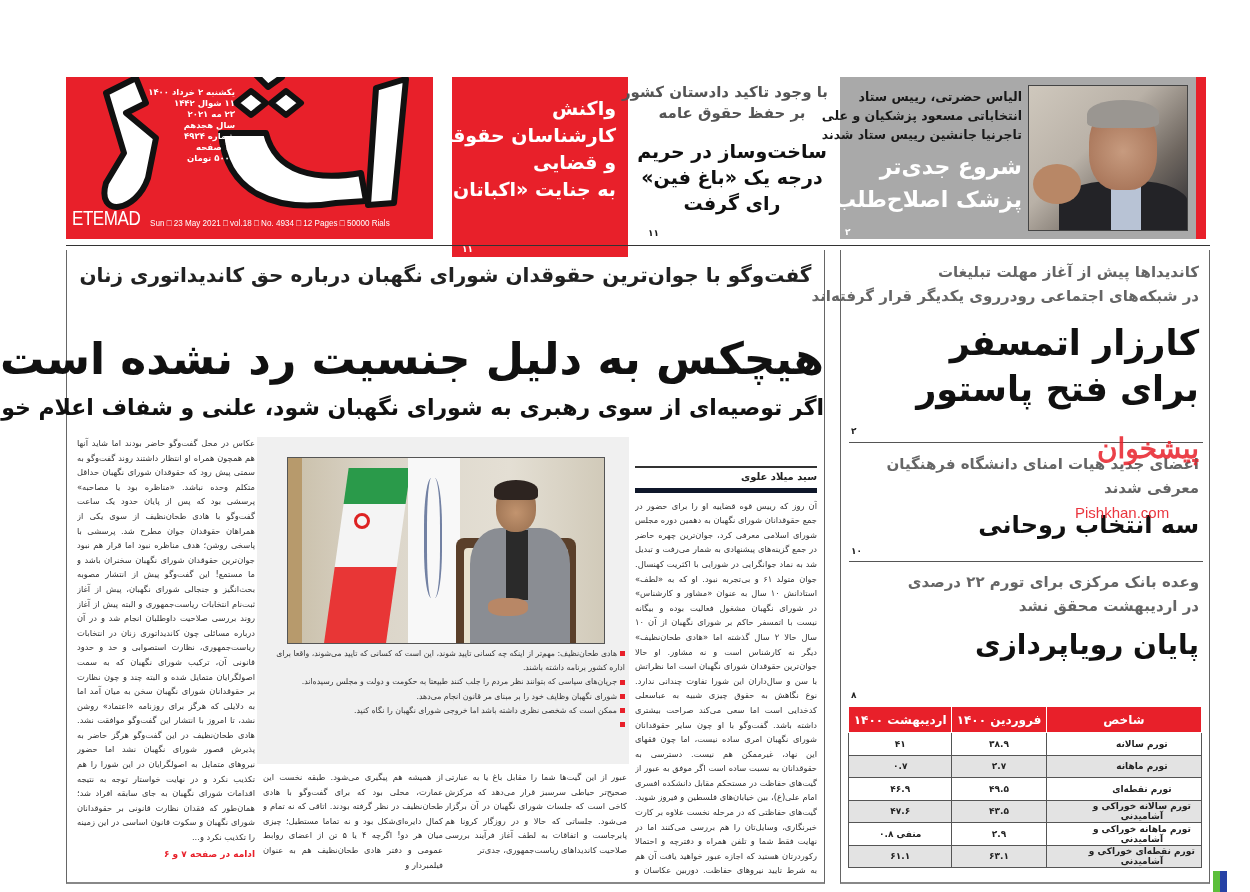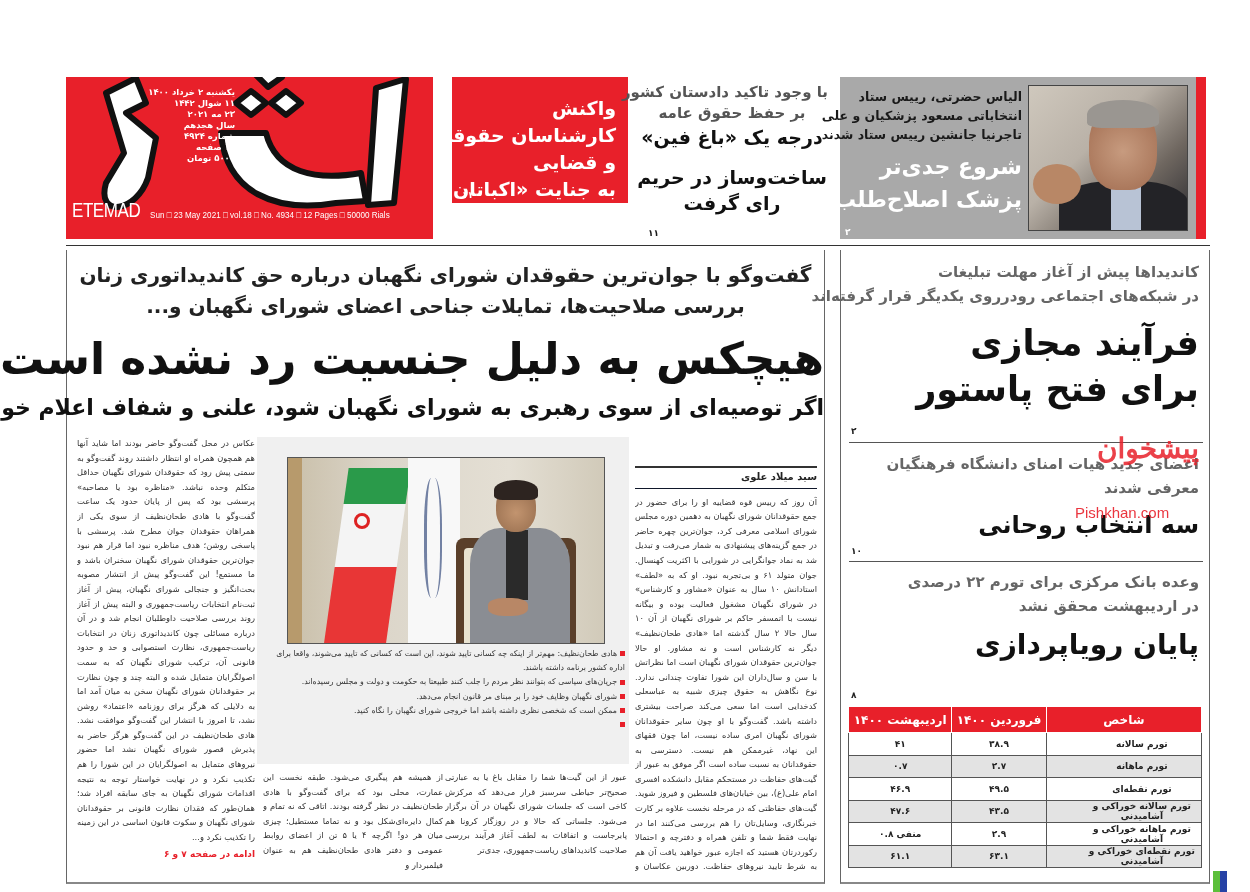--- a/index.html
+++ b/index.html
@@ -6,26 +6,26 @@
   html, body { width: 1250px; height: 892px; background: #ffffff; overflow: hidden; }
   body { font-family: "DejaVu Sans", sans-serif; color: #1a1a1a; position: relative; }
   .abs { position: absolute; }
 
   
   #masthead { left: 66px; top: 77px; width: 367px; height: 162px; background: #e8202a; overflow: hidden; }
   #logo-glyph { position: absolute; left: 10px; top: -4px; width: 345px; height: 150px; }
   #masthead-info { position: absolute; left: 84px; top: 10px; width: 85px; text-align: right; direction: rtl;
     color: #fff; font-size: 8.5px; line-height: 11px; font-weight: bold; }
   #masthead-info div { white-space: nowrap; }
-  #masthead-bar { position: absolute; left: 0; bottom: 16px; width: 100%; height: 22px; display: flex; align-items: flex-end; padding: 0 0 3px 6px; color: #fff; }
+  #masthead-bar { position: absolute; left: 0; bottom: 8px; width: 100%; height: 22px; display: flex; align-items: flex-end; padding: 0 0 3px 6px; color: #fff; }
   #brand-latin { font-family: "Liberation Sans", sans-serif; font-size: 20px; letter-spacing: -0.5px; transform: scaleX(0.85); transform-origin: left bottom; line-height: 20px; margin-right: -8px; }
   #issue-line { font-family: "Liberation Sans", sans-serif; font-size: 9px; line-height: 10px; margin-left: 6px; transform: scaleX(0.9); transform-origin: left bottom; white-space: nowrap; }
 
   
-  #teaser-red { left: 452px; top: 77px; width: 176px; height: 126px; background: #e8202a; color: #fff; direction: rtl; text-align: right; padding: 18px 12px 0 8px; }
+  #teaser-red { left: 452px; top: 77px; width: 176px; height: 180px; background: #e8202a; color: #fff; direction: rtl; text-align: right; padding: 18px 12px 0 8px; }
   #teaser-red .line { font-size: 19px; font-weight: bold; line-height: 27px; white-space: nowrap; }
   #teaser-red .pg { position: absolute; left: 10px; bottom: 3px; font-size: 9px; color: #fff; font-weight: bold; }
 
   #teaser-baghfin { left: 636px; top: 82px; width: 192px; height: 158px; direction: rtl; text-align: center; }
   #teaser-baghfin .kicker { font-size: 15px; font-weight: bold; color: #555; line-height: 21px; white-space: nowrap; }
   #teaser-baghfin .head { font-size: 19px; font-weight: bold; color: #111; line-height: 26px; margin-top: 14px; white-space: nowrap; }
   #teaser-baghfin .pg { position: absolute; left: 12px; bottom: 2px; font-size: 9px; font-weight: bold; }
   #top-rule { left: 66px; top: 245px; width: 1144px; height: 1px; background: #333; }
 
   #teaser-pezeshk { left: 840px; top: 77px; width: 356px; height: 162px; background: #a9a9a9; }
@@ -42,21 +42,21 @@
   #teaser-pezeshk .pg { position: absolute; left: 5px; bottom: 2px; font-size: 9px; color: #fff; font-weight: bold; }
 
   
   #main-box { left: 66px; top: 250px; width: 759px; height: 634px; border: 1px solid #666; border-top: none; border-bottom: 2px solid #888; }
   #main-kicker { position: absolute; left: 0; top: 10px; width: 100%; direction: rtl; text-align: center; font-size: 20px; font-weight: bold; color: #222; line-height: 31px; }
   #main-headline { position: absolute; left: 0; top: 80px; width: 100%; direction: rtl; text-align: center; font-size: 44px; font-weight: bold; color: #111; line-height: 58px; letter-spacing: -1px; white-space: nowrap; }
   #main-sub { position: absolute; left: 0; top: 143px; width: 100%; direction: rtl; text-align: center; font-size: 22px; font-weight: bold; color: #111; line-height: 30px; white-space: nowrap; }
 
   .body-col { position: absolute; direction: rtl; text-align: justify; font-size: 8.3px; line-height: 14.6px; color: #333; overflow: hidden; }
   #col-right { left: 568px; top: 216px; width: 182px; height: 410px; }
-  #byline { direction: rtl; text-align: right; font-size: 10px; font-weight: bold; border-top: 2px solid #333; border-bottom: 1px solid #0f172a; padding: 2px 0 3px; margin-bottom: 6px; color: #222; }
+  #byline { direction: rtl; text-align: right; font-size: 10px; font-weight: bold; border-top: 2px solid #333; border-bottom: 5px solid #0f172a; padding: 2px 0 3px; margin-bottom: 6px; color: #222; }
   #col-left { left: 10px; top: 186px; width: 178px; height: 440px; }
   #continue-link { color: #e8202a; font-weight: bold; font-size: 9px; display: block; margin-top: 2px; }
 
   #photo-box { left: 190px; top: 187px; width: 372px; height: 327px; background: #f0f0f0; }
   #photo-main { position: absolute; left: 30px; top: 20px; width: 318px; height: 187px; background: #d7d2c6; border: 1px solid #555; overflow: hidden; }
   #photo-main .wall { position: absolute; inset: 0; background: linear-gradient(90deg, #c9bfa9 0%, #dcd6ca 30%, #e4dfd4 70%, #d1cab9 100%); }
   #photo-main .curtain { position: absolute; left: 0; top: 0; width: 14px; height: 100%; background: #b79a6c; }
   #photo-main .flag { position: absolute; left: 48px; top: 10px; width: 62px; height: 180px; transform: skewX(-8deg); background: linear-gradient(180deg, #2a9a4a 0%, #2a9a4a 20%, #f4f4f4 20%, #f4f4f4 55%, #e83636 55%, #e83636 100%); }
   #photo-main .emblem { position: absolute; left: 66px; top: 55px; width: 16px; height: 16px; border-radius: 50%; border: 3px solid #d22; }
   #photo-main .banner { position: absolute; left: 120px; top: 0; width: 52px; height: 190px; background: #f8f8f8; border-radius: 0 0 6px 6px; }
@@ -138,22 +138,22 @@
   <div class="line">واکنش</div>
   <div class="line">کارشناسان حقوقی</div>
   <div class="line">و قضایی</div>
   <div class="line">به جنایت «اکباتان»</div>
   <span class="pg">۱۱</span>
 </div>
 
 <div id="teaser-baghfin" class="abs">
   <div class="kicker">با وجود تاکید دادستان کشور</div>
   <div class="kicker">بر حفظ حقوق عامه</div>
+  <div class="head">ساخت‌وساز در حریم</div>
   <div class="head" style="margin-top:0">درجه یک «باغ فین»</div>
-  <div class="head">ساخت‌وساز در حریم</div>
   <div class="head" style="margin-top:0">رای گرفت</div>
   <span class="pg">۱۱</span>
 </div>
 
 <div id="teaser-pezeshk" class="abs">
   <div class="redbar"></div>
   <div id="pezeshk-photo">
     <div class="coat"></div>
       <div class="shirt"></div>
       <div class="head"></div>
@@ -168,21 +168,20 @@
     <div class="head" style="margin-top:0">پزشک اصلاح‌طلب</div>
   </div>
   <span class="pg">۲</span>
 </div>
 
 <div id="top-rule" class="abs"></div>
 
 <div id="main-box" class="abs">
   <div id="main-kicker">
     <div>گفت‌وگو با جوان‌ترین حقوقدان شورای نگهبان درباره حق کاندیداتوری زنان</div>
-    <div>بررسی صلاحیت‌ها، تمایلات جناحی اعضای شورای نگهبان و...</div>
   </div>
   <div id="main-headline">هیچکس به دلیل جنسیت رد نشده است</div>
   <div id="main-sub">اگر توصیه‌ای از سوی رهبری به شورای نگهبان شود، علنی و شفاف اعلام خواهد شد</div>
 
   <div id="col-right" class="body-col">
     <div id="byline">سید میلاد علوی</div>
     <div>آن روز که رییس قوه قضاییه او را برای حضور در جمع حقوقدانان شورای نگهبان به دهمین دوره مجلس شورای اسلامی معرفی کرد، جوان‌ترین چهره حاضر در جمع گزینه‌های پیشنهادی به شمار می‌رفت و تبدیل شد به نماد جوانگرایی در شورایی با اکثریت کهنسال. جوان متولد ۶۱ و بی‌تجربه نبود. او که به «لطف» استادانش ۱۰ سال به عنوان «مشاور و کارشناس» در شورای نگهبان مشغول فعالیت بوده و بیگانه نیست با اتمسفر حاکم بر شورای نگهبان از آن ۱۰ سال حالا ۲ سال گذشته اما «هادی طحان‌نظیف» دیگر نه کارشناس است و نه مشاور. او حالا جوان‌ترین حقوقدان شورای نگهبان است اما نظراتش با سن و سال‌داران این شورا تفاوت چندانی ندارد. نوع نگاهش به حقوق چیزی شبیه به عباسعلی کدخدایی است اما سعی می‌کند صراحت بیشتری داشته باشد. گفت‌وگو با او چون سایر حقوقدانان شورای نگهبان امری ساده نیست، اما چون فقهای این نهاد، غیرممکن هم نیست. دسترسی به حقوقدانان به نسبت ساده است اگر موفق به عبور از گیت‌های حفاظت در مستحکم مقابل دانشکده افسری امام علی(ع)، بین خیابان‌های فلسطین و فیروز شوید. گیت‌های حفاظتی که در مرحله نخست علاوه بر کارت خبرنگاری، وسایل‌تان را هم بررسی می‌کنند اما در نهایت فقط شما و تلفن همراه و دفترچه و احتمالا رکوردرتان هستید که اجازه عبور خواهید یافت آن هم به شرط تایید نیروهای حفاظت. دوربین عکاسان و وسایل ضروری‌شان را هم البته به این جمع اضافه کنید.</div>
   </div>
 
   <div id="photo-box" class="abs">
@@ -216,21 +215,21 @@
   <div id="col-left" class="body-col">
     <div>عکاس در محل گفت‌وگو حاضر بودند اما شاید آنها هم همچون همراه او انتظار داشتند روند گفت‌وگو به سمتی پیش رود که حقوقدان شورای نگهبان حداقل متکلم وحده نباشد. «مناظره بود یا مصاحبه» پرسشی بود که پس از پایان حدود یک ساعت گفت‌وگو با هادی طحان‌نظیف از سوی یکی از همراهان حقوقدان جوان مطرح شد. پرسشی با پاسخی روشن؛ هدف مناظره نبود اما قرار هم نبود جوان‌ترین حقوقدان شورای نگهبان سخنران باشد و ما مستمع! این گفت‌وگو پیش از انتشار مصوبه بحث‌انگیز و جنجالی شورای نگهبان، پیش از آغاز ثبت‌نام انتخابات ریاست‌جمهوری و البته پیش از آغاز روند بررسی صلاحیت داوطلبان انجام شد و در آن درباره مسائلی چون کاندیداتوری زنان در انتخابات ریاست‌جمهوری، نظارت استصوابی و حد و حدود قانونی آن، ترکیب شورای نگهبان که به سمت اصولگرایان متمایل شده و البته چند و چون نظارت بر حقوقدانان شورای نگهبان سخن به میان آمد اما به دلایلی که هرگز برای روزنامه «اعتماد» روشن نشد، تا امروز با انتشار این گفت‌وگو موافقت نشد. هادی طحان‌نظیف در این گفت‌وگو هرگز حاضر به پذیرش قصور شورای نگهبان نشد اما حضور نیروهای متمایل به اصولگرایان در این شورا را هم تکذیب نکرد و در نهایت خواستار توجه به نتیجه اقدامات شورای نگهبان به جای سابقه افراد شد؛ همان‌طور که فقدان نظارت قانونی بر حقوقدانان شورای نگهبان و سکوت قانون اساسی در این زمینه را تکذیب نکرد و...</div>
     <span id="continue-link">ادامه در صفحه ۷ و ۶</span>
   </div>
 </div>
 
 <div id="sidebar" class="abs">
   <div id="story1">
     <div class="side-kicker">کاندیداها پیش از آغاز مهلت تبلیغات</div>
     <div class="side-kicker">در شبکه‌های اجتماعی رودرروی یکدیگر قرار گرفته‌اند</div>
-    <div class="side-head">فرآیند مجازی</div>
+    <div class="side-head">کارزار اتمسفر</div>
     <div class="side-head" style="margin-top:0">برای فتح پاستور</div>
   </div>
   <span class="side-pg" style="top:176px">۲</span>
   <div class="side-rule" style="top:192px"></div>
 
   <div id="story2">
     <div class="side-kicker">اعضای جدید هیات امنای دانشگاه فرهنگیان</div>
     <div class="side-kicker">معرفی شدند</div>
     <div class="side-head">سه انتخاب روحانی</div>
   </div>

